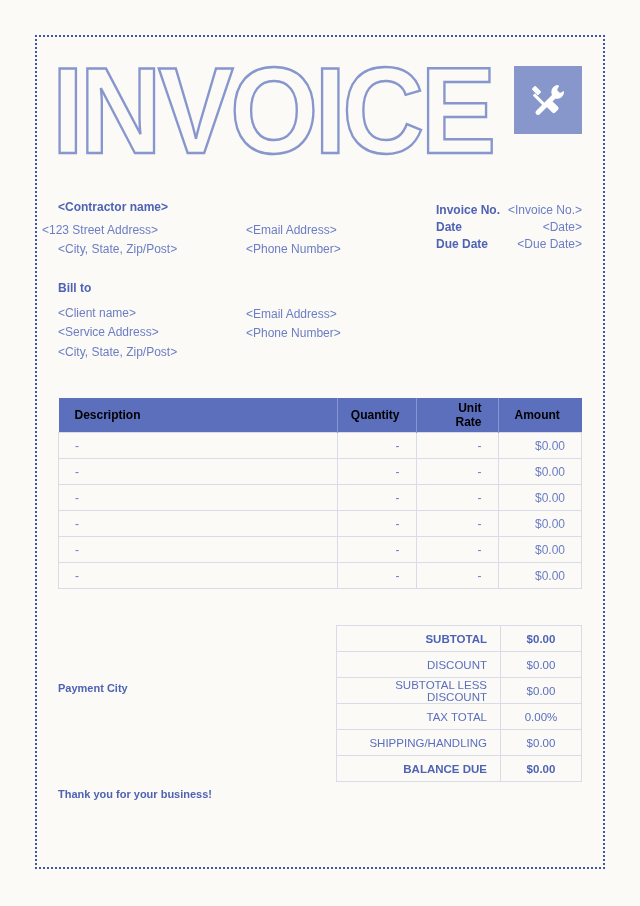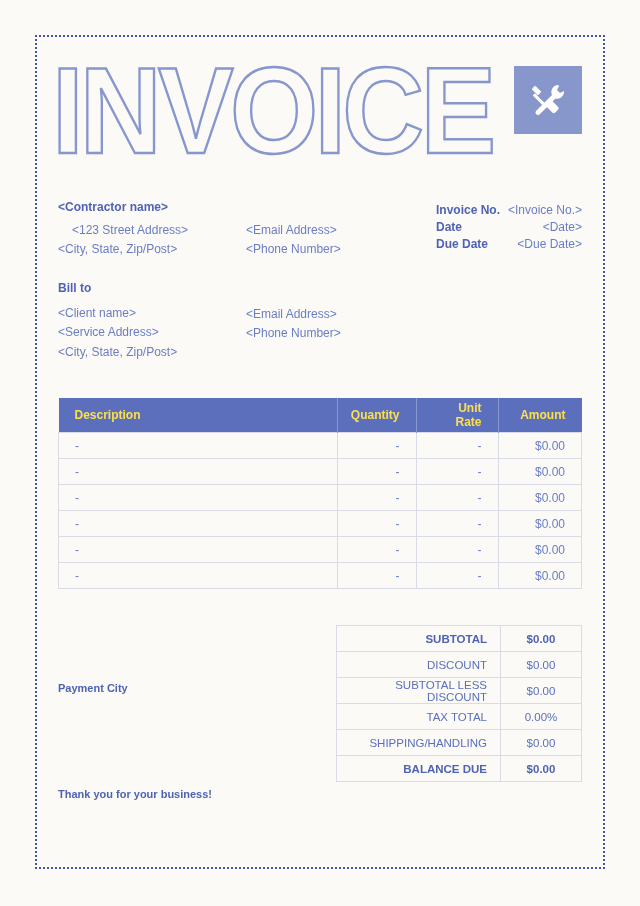--- a/index.html
+++ b/index.html
@@ -5,21 +5,21 @@
   html, body { margin:0; padding:0; }
   body { width:640px; height:906px; background:#fbfaf7; font-family:"Liberation Sans", sans-serif; color:#5a6fbd; position:relative; overflow:hidden; }
   .frame { position:absolute; left:35px; top:35px; width:570px; height:834px; border:2px dotted #3f55a8; box-sizing:border-box; }
   .title { position:absolute; left:52px; top:50px; font-family:"Liberation Sans", sans-serif; font-weight:bold; font-size:122px; line-height:122px; letter-spacing:-4px; color:transparent; -webkit-text-stroke:2.5px #8797ce; transform:scaleX(0.93); transform-origin:left top; }
   .logo { position:absolute; left:514px; top:66px; width:68px; height:68px; background:#8797cc; display:flex; align-items:center; justify-content:center; }
   .t { position:absolute; font-size:12px; line-height:14px; color:#6b7dc4; white-space:nowrap; }
   .b { font-weight:bold; color:#4f63b4; }
   .r { text-align:right; }
   table { border-collapse:collapse; }
   .items { position:absolute; left:58px; top:398px; width:524px; }
-  .items th { background:#5b6fbd; color:#fde047; font-weight:bold; font-size:12px; height:34px; padding:0 16px; border-right:1px solid #8797ce; }
+  .items th { background:#5b6fbd; color:#000000; font-weight:bold; font-size:12px; height:34px; padding:0 16px; border-right:1px solid #8797ce; }
   .items th:last-child { border-right:none; }
   .items td { height:25px; border:1px solid #d9dbe6; font-size:12px; padding:0 16px; color:#6b7dc4; }
   .totals { position:absolute; left:336px; top:625px; width:246px; }
   .totals td { height:25px; border:1px solid #d9dbe6; font-size:11.5px; color:#5a6fbd; padding:0 13px; }
   .totals td.lbl { text-align:right; width:137px; }
   .totals td.val { text-align:center; }
   .totals tr.bold td { font-weight:bold; color:#4f63b4; }
 </style>
 </head>
 <body>
@@ -33,21 +33,21 @@
     <g fill="#fff">
       <rect x="6" y="6" width="5" height="9" rx="1" transform="rotate(-45 8.5 10.5)"></rect>
       <rect x="10" y="12" width="3" height="16" transform="rotate(-45 11.5 20)"></rect>
       <rect x="20" y="20" width="8" height="13" rx="2" transform="rotate(-45 24 26.5)"></rect>
       <path d="M30 5a7 7 0 0 0-6 10L8 31a2.5 2.5 0 0 0 3.5 3.5L27.5 18.5A7 7 0 0 0 36 11l-4 2-3-3 2-4z"></path>
     </g>
   </svg>
 </div>
 
 <div class="t b" style="left:58px;top:200px;">&lt;Contractor name&gt;</div>
-<div class="t" style="left:72px;top:223px;">&lt;123 Street Address&gt;</div>
+<div class="t" style="left:42px;top:223px;">&lt;123 Street Address&gt;</div>
 <div class="t" style="left:58px;top:242px;">&lt;City, State, Zip/Post&gt;</div>
 <div class="t" style="left:246px;top:223px;">&lt;Email Address&gt;</div>
 <div class="t" style="left:246px;top:242px;">&lt;Phone Number&gt;</div>
 
 <div class="t b" style="left:436px;top:203px;">Invoice No.</div>
 <div class="t r" style="right:58px;top:203px;">&lt;Invoice No.&gt;</div>
 <div class="t b" style="left:436px;top:220px;">Date</div>
 <div class="t r" style="right:58px;top:220px;">&lt;Date&gt;</div>
 <div class="t b" style="left:436px;top:237px;">Due Date</div>
 <div class="t r" style="right:58px;top:237px;">&lt;Due Date&gt;</div>
@@ -58,21 +58,21 @@
 <div class="t" style="left:58px;top:345px;">&lt;City, State, Zip/Post&gt;</div>
 <div class="t" style="left:246px;top:307px;">&lt;Email Address&gt;</div>
 <div class="t" style="left:246px;top:326px;">&lt;Phone Number&gt;</div>
 
 <table class="items">
   <thead>
     <tr>
       <th style="width:246px;text-align:left;">Description</th>
       <th style="width:50px;text-align:right;padding-left:12px;">Quantity</th>
       <th style="width:49px;text-align:right;">Unit Rate</th>
-      <th style="text-align:right;">Amount</th>
+      <th style="text-align:left;">Amount</th>
     </tr>
   </thead>
   <tbody>
     <tr>
         <td>-</td>
         <td class="r">-</td>
         <td class="r">-</td>
         <td class="r">$0.00</td>
       </tr>
     <tr>

